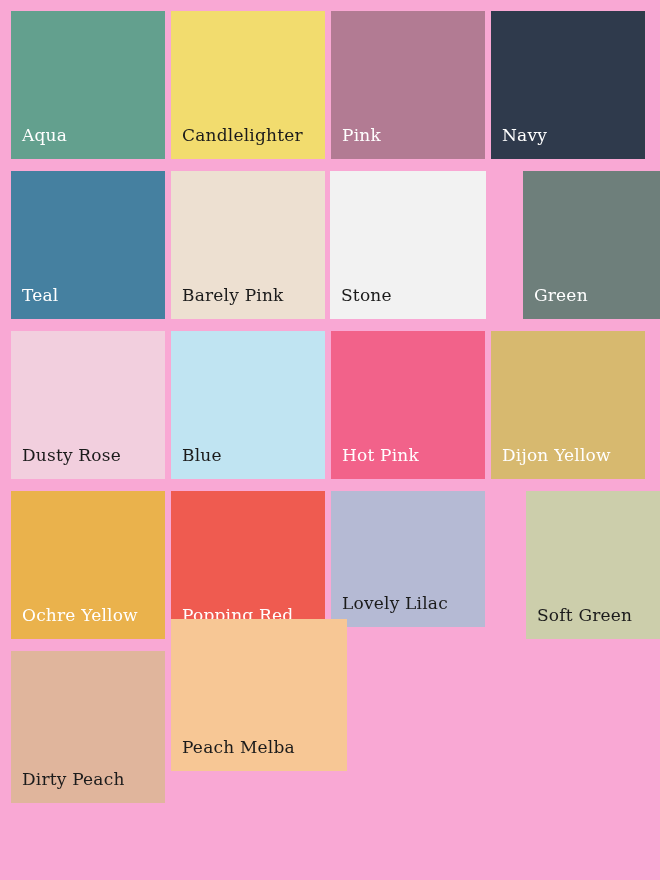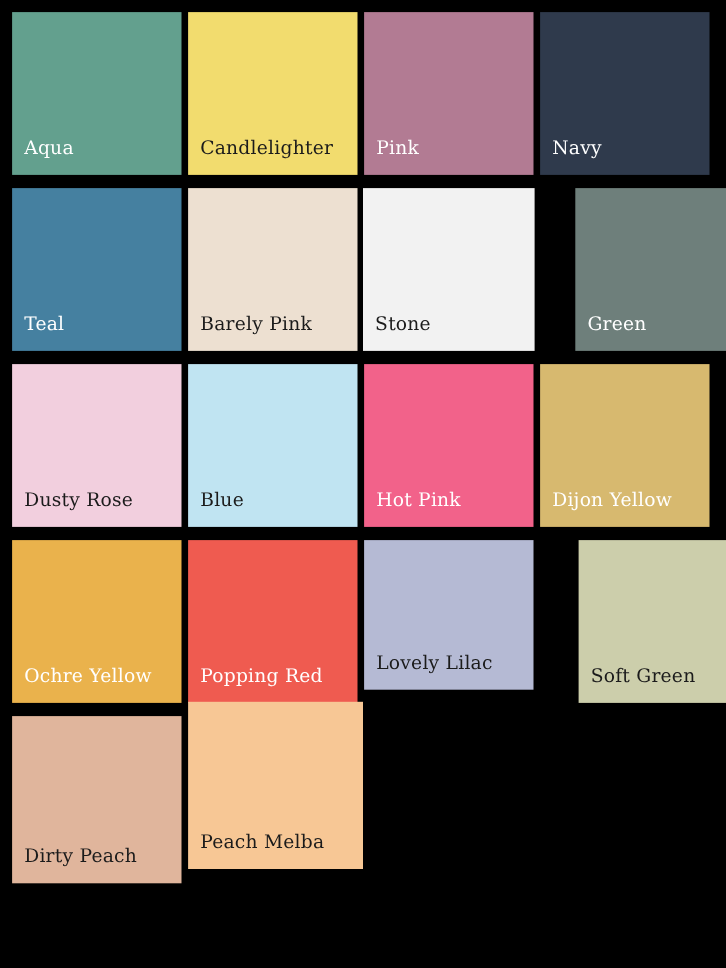--- a/index.html
+++ b/index.html
@@ -35,21 +35,21 @@
     letter-spacing: 0.2px;
     white-space: nowrap;
     font-weight: 400;
   }
   .label-light { color: #ffffff; }
   .label-dark  { color: #1b1b1b; }
 </style>
 </head>
 <body>
 
-<div id="palette-grid" style="background: #000000;">
+<div id="palette-grid" style="background: #f9a8d4;">
     <div class="swatch" style="left: 11px; top: 11px; width: 154px; height: 148px; background: rgb(99, 160, 142);">
       <span class="swatch-label label-light">Aqua</span>
     </div>
     <div class="swatch" style="left: 171px; top: 11px; width: 154px; height: 148px; background: rgb(242, 220, 110);">
       <span class="swatch-label label-dark">Candlelighter</span>
     </div>
     <div class="swatch" style="left: 331px; top: 11px; width: 154px; height: 148px; background: rgb(178, 123, 147);">
       <span class="swatch-label label-light">Pink</span>
     </div>
     <div class="swatch" style="left: 491px; top: 11px; width: 154px; height: 148px; background: rgb(47, 58, 76);">
@@ -87,16 +87,16 @@
     </div>
     <div class="swatch" style="left: 331px; top: 491px; width: 154px; height: 136px; background: rgb(181, 186, 212);">
       <span class="swatch-label label-dark">Lovely Lilac</span>
     </div>
     <div class="swatch" style="left: 491px; top: 491px; width: 154px; height: 148px; background: rgb(204, 206, 171); margin-left: 35px;">
       <span class="swatch-label label-dark">Soft Green</span>
     </div>
     <div class="swatch" style="left: 11px; top: 651px; width: 154px; height: 152px; background: rgb(224, 181, 156);">
       <span class="swatch-label label-dark">Dirty Peach</span>
     </div>
-    <div class="swatch" style="left: 171px; top: 638px; width: 159px; height: 152px; background: rgb(247, 199, 149);">
+    <div class="swatch" style="left: 171px; top: 619px; width: 176px; height: 152px; background: rgb(247, 199, 149);">
       <span class="swatch-label label-dark">Peach Melba</span>
     </div>
   </div>
 
 </body></html>

